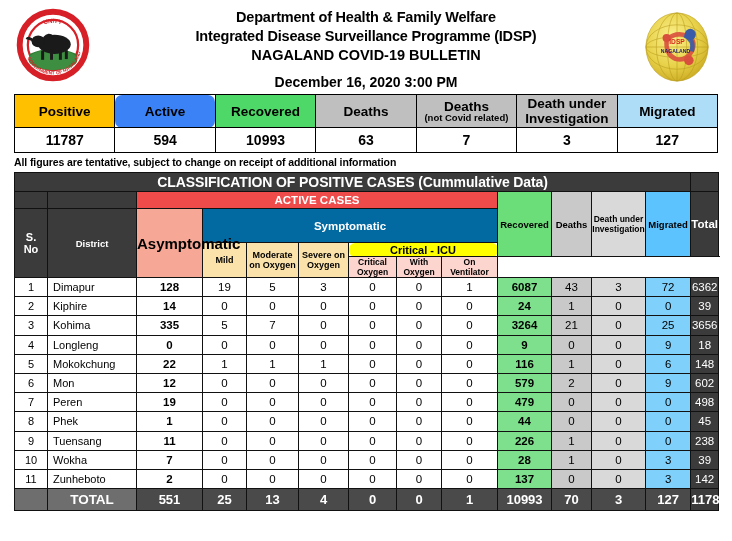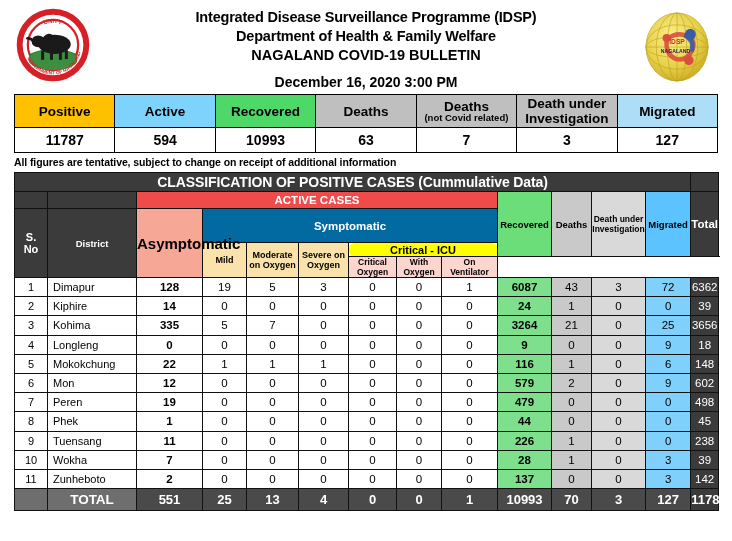--- a/index.html
+++ b/index.html
@@ -151,22 +151,22 @@
           <textPath href="#arcTop" startOffset="37%">UNITY</textPath>
         </text>
         <path id="arcBot" d="M12 52 A38 38 0 0 0 88 52" fill="none"></path>
         <text font-size="6.5" font-weight="bold" fill="#D61F26" font-family="'Liberation Sans',sans-serif">
           <textPath href="#arcBot" startOffset="13%">GOVERNMENT OF NAGALAND</textPath>
         </text>
       </svg>
     </div>
 
     <div class="title-block">
+      <div class="title-line l1">Department of Health &amp; Family Welfare</div>
       <div class="title-line l2">Integrated Disease Surveillance Programme (IDSP)</div>
-      <div class="title-line l1">Department of Health &amp; Family Welfare</div>
       <div class="title-line l3">NAGALAND COVID-19 BULLETIN</div>
       <div class="title-date">December 16, 2020 3:00 PM</div>
     </div>
 
     <div class="logo-right">
       <svg viewBox="0 0 100 100" width="78" height="74">
         <defs>
           <radialGradient id="gg" cx="42%" cy="36%" r="70%">
             <stop offset="0%" stop-color="#FBF08C"></stop>
             <stop offset="60%" stop-color="#E8D24A"></stop>
@@ -192,21 +192,21 @@
         <text x="48" y="58" font-size="7" font-weight="bold" fill="#1a1a6a" text-anchor="middle" font-family="'Liberation Sans',sans-serif">NAGALAND</text>
       </svg>
     </div>
   </div>
 
   <div class="summary-wrap">
     <table class="summary">
       <tbody>
           <tr class="head">
         <td style="background: rgb(255, 192, 0);"><span>Positive</span></td>
-        <td style="background: #7dd3fc;"><span>Active</span></td>
+        <td style="background: #3b82f6; border-radius: 7px;"><span>Active</span></td>
         <td style="background: rgb(77, 216, 103);"><span>Recovered</span></td>
         <td style="background: rgb(191, 191, 191);"><span>Deaths</span></td>
         <td style="background: rgb(191, 191, 191);">
           <span>Deaths</span>
           <span class="sub-note">(not Covid related)</span>
         </td>
         <td style="background: rgb(191, 191, 191);"><span>Death under Investigation</span></td>
         <td style="background: rgb(174, 221, 247);"><span>Migrated</span></td>
       </tr>
       <tr class="vals">

